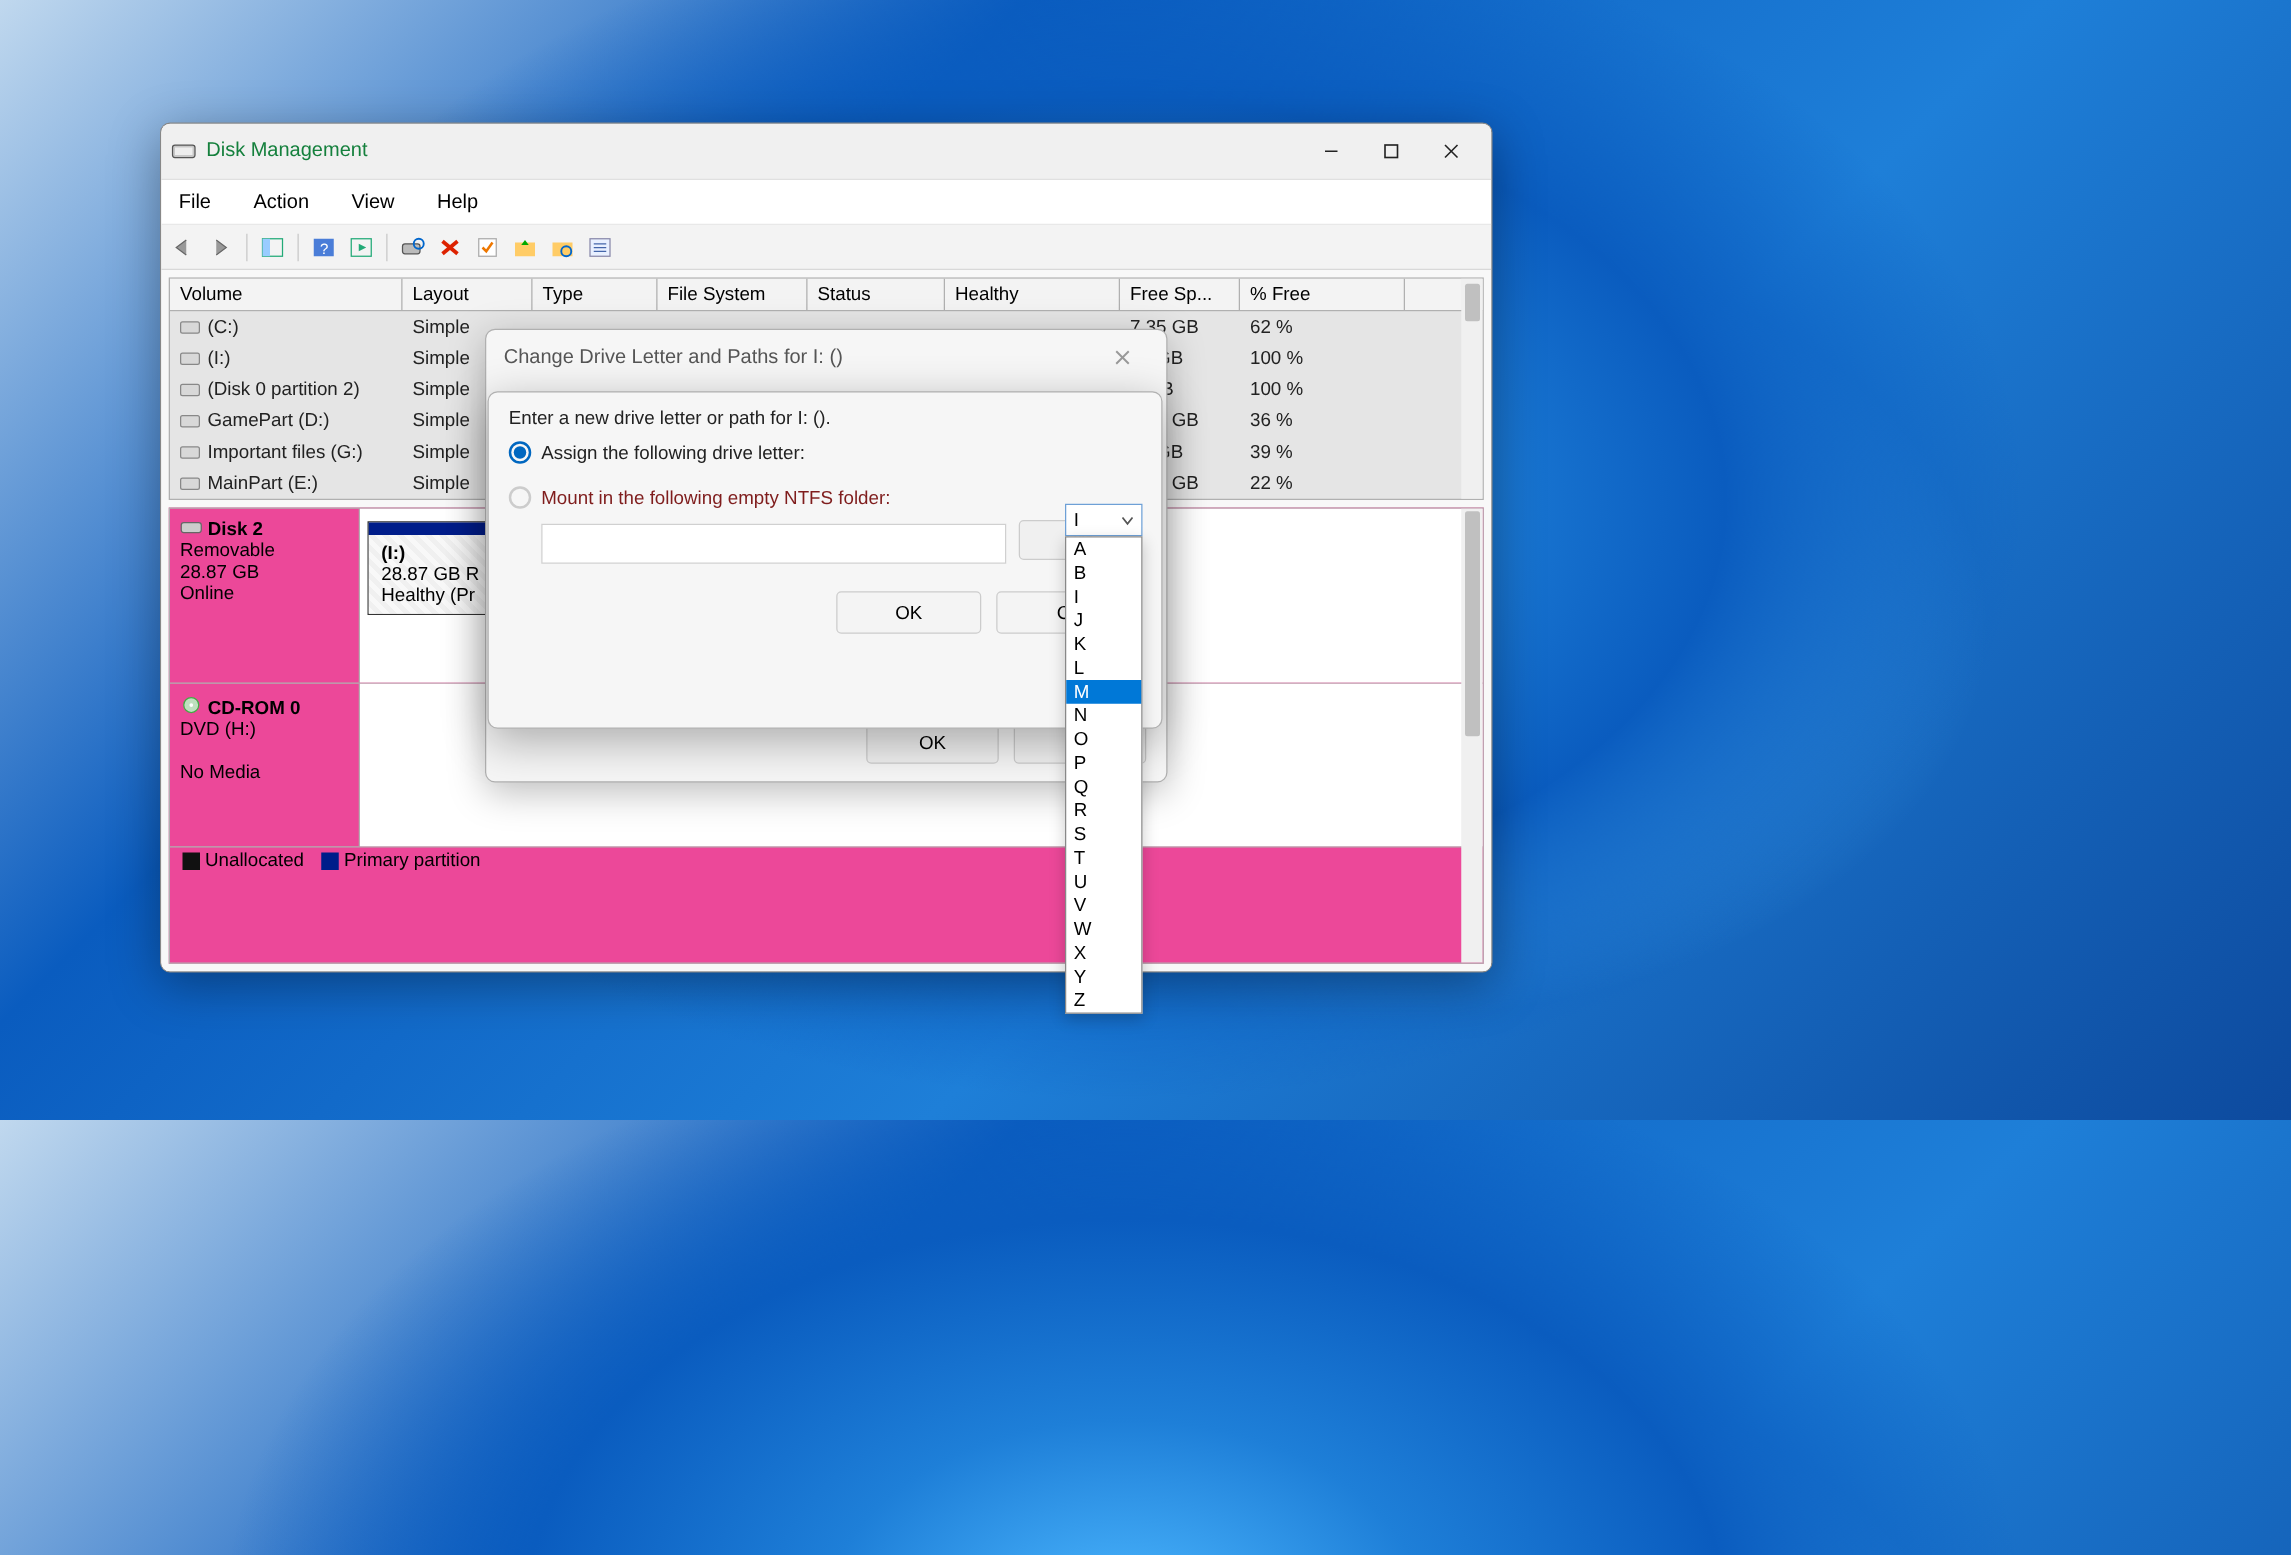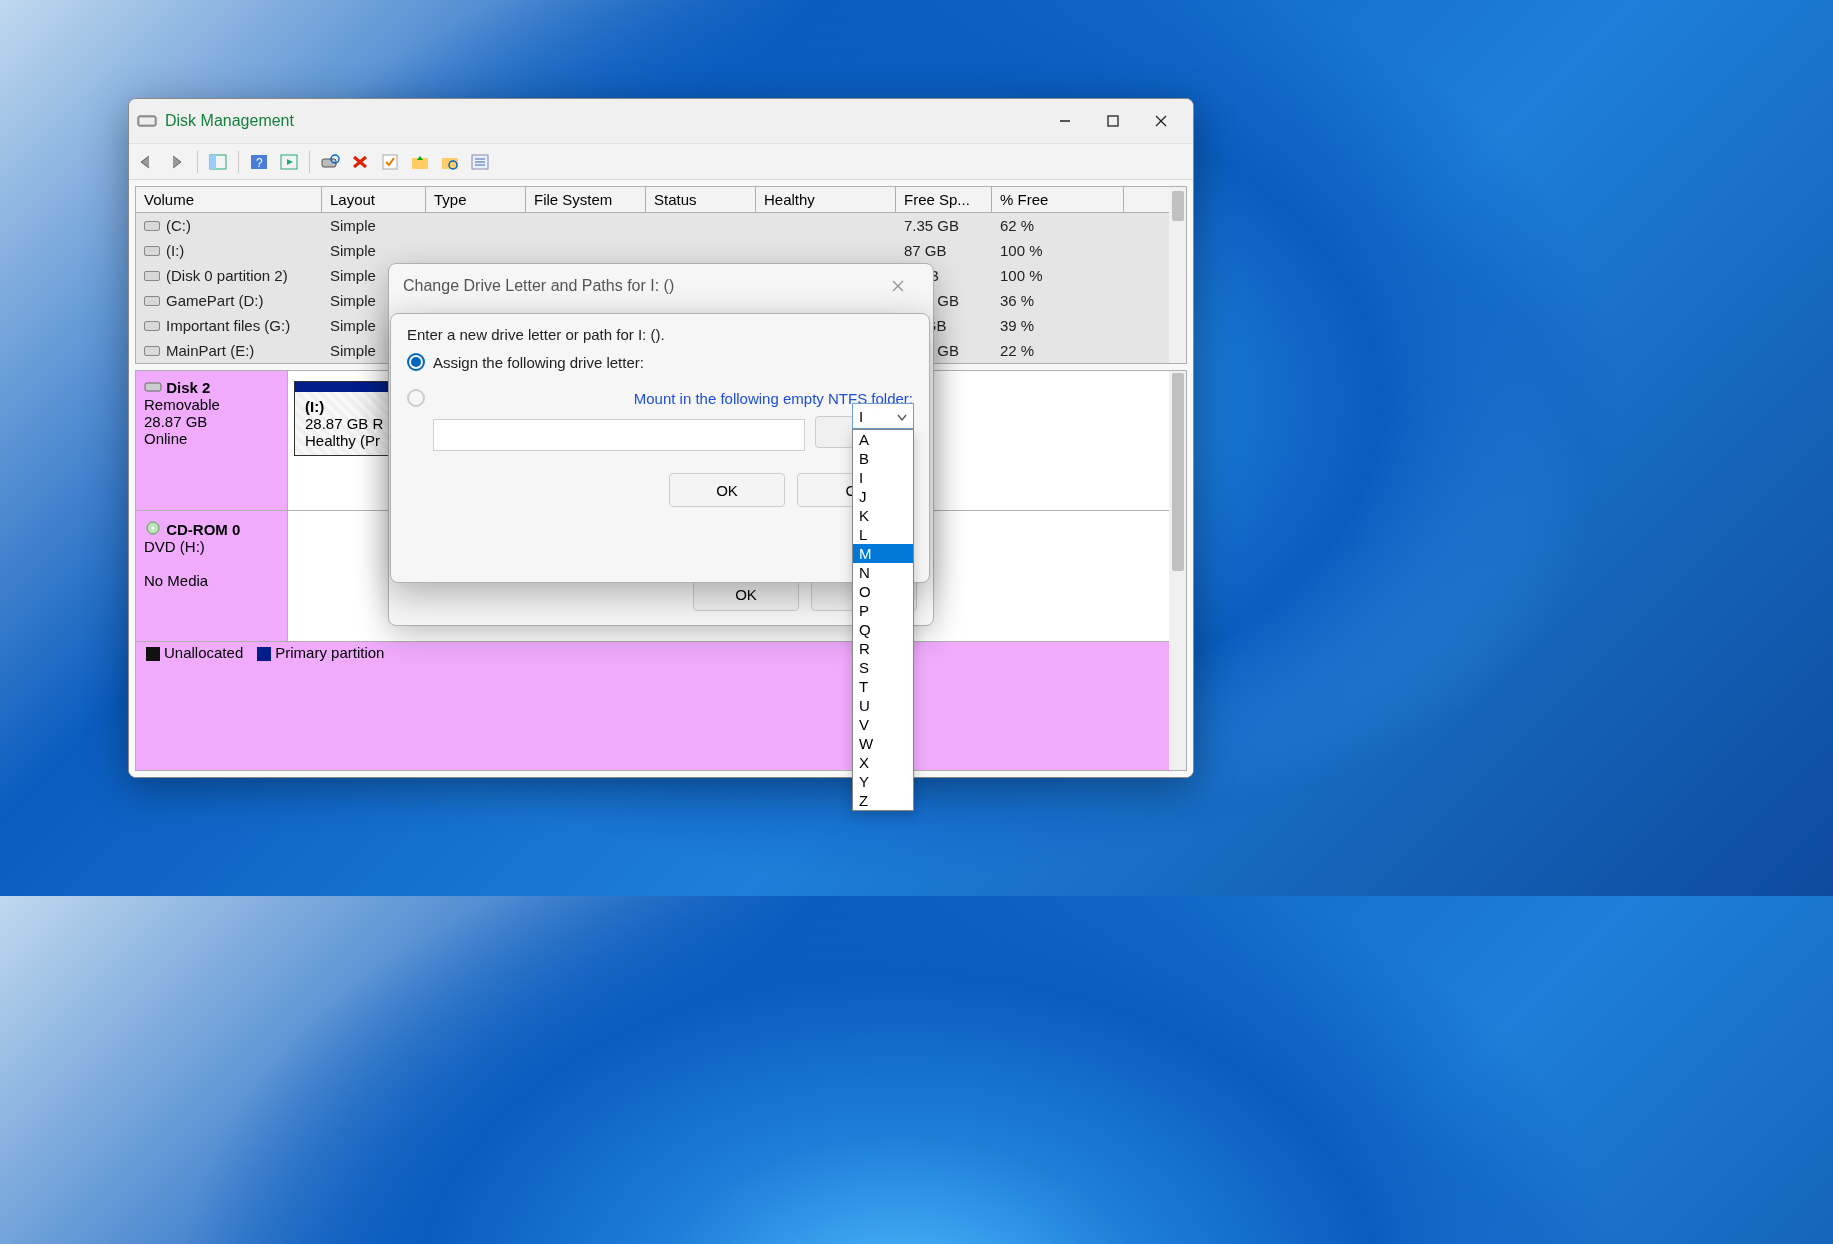--- a/index.html
+++ b/index.html
@@ -67,21 +67,21 @@
 .grid-header { display: flex; background: #f3f3f3; border-bottom: 1px solid #b0b0b0; }
 .grid-header .gh { padding: 4px 8px; font-size: 15px; border-right: 1px solid #b0b0b0; overflow: hidden; white-space: nowrap; }
 .grid-body { }
 .gh.c0{width:186px} .gh.c1{width:104px} .gh.c2{width:100px} .gh.c3{width:120px} .gh.c4{width:110px} .gh.c5{width:140px} .gh.c6{width:96px} .gh.c7{width:132px}
 .grid-row { display: flex; height: 25px; align-items: center; font-size: 15px; color: #222; }
 .grid-row .gc { padding: 0 8px; white-space: nowrap; overflow: hidden; }
 .gc.c0{width:186px; display:flex; align-items:center; gap:6px;} .gc.c1{width:104px} .gc.c2{width:100px} .gc.c3{width:120px} .gc.c4{width:110px} .gc.c5{width:140px} .gc.c6{width:96px} .gc.c7{width:132px}
 .disk-icon { width: 16px; height: 10px; background: #d8d8d8; border: 1px solid #888; border-radius: 2px; }
 .grid-scrollbar { position: absolute; right: 0; top: 0; bottom: 0; width: 17px; background: #f0f0f0; display:flex; flex-direction:column; }
 .grid-scrollbar .thumb { background: #c0c0c0; width: 12px; margin: 0 auto; border-radius: 2px; }
-.lower { flex: 1; display: flex; flex-direction: column; margin-top: 6px; border: 1px solid #b0b0b0; background: #f0abfc; position: relative; }
+.lower { flex: 1; display: flex; flex-direction: column; margin-top: 6px; border: 1px solid #b0b0b0; background: #ec4899; position: relative; }
 .lower-row { display: flex; border-bottom: 1px solid #b0b0b0; }
 .lower-row .info { width: 152px; padding: 8px; border-right: 1px solid #b0b0b0; font-size: 15px; }
 .lower-row .info b { font-weight: 600; }
 .lower-row .canvas { flex:1; background: #fff; padding: 6px; position: relative; }
 .partbox { border: 1px solid #333; margin-top: 4px; }
 .partbox .pa-head { height: 10px; background: #001d8a; }
 .partbox .pa-body { padding: 6px 10px; background: repeating-linear-gradient(45deg,#f8f8f8,#f8f8f8 4px,#f0f0f0 4px,#f0f0f0 8px); font-size:15px; }
 .partbox .pa-body .lbl { font-weight: 600; }
 .lower .scrollbar { position:absolute; right:0; top:0; bottom:0; width:17px; background:#f0f0f0; display:flex; flex-direction:column;}
 .lower .scrollbar .thumb { background:#c0c0c0; width:12px; margin:2px auto; flex:.5; border-radius:2px;}
@@ -119,21 +119,21 @@
   border-radius: 8px;
   box-shadow: 0 10px 36px rgba(0,0,0,0.30);
 }
 .dialog2 .d2-title { height: 42px; background: linear-gradient(#f9f9f9,#ececec); border-bottom:1px solid #e0e0e0; display:flex; align-items:center; padding:0 14px; font-size:16px; border-radius:8px 8px 0 0;}
 .dialog2 .d2-close { margin-left:auto; width:40px; height:36px; display:flex; align-items:center; justify-content:center;}
 .dialog2 .d2-body { padding: 12px 16px; font-size: 15px; color:#222;}
 .d2-row { display:flex; align-items:center; margin-top: 10px; }
 .d2-row .radio { width: 18px; height: 18px; border-radius: 50%; border: 2px solid #888; margin-right: 8px; display:flex; align-items:center; justify-content:center; }
 .d2-row .radio.sel { border-color: #0067c0; }
 .d2-row .radio.sel .dot { width:10px; height:10px; border-radius:50%; background:#0067c0; }
-.d2-row.dim { color: #1d4ed8; justify-content: space-between; }
+.d2-row.dim { color: #7f1d1d; }
 .d2-row .radio.dim { border-color:#ccc; }
 .d2-input { width:380px; height:32px; border:1px solid #d0d0d0; background:#fff; margin-left: 26px; margin-top:6px; }
 .d2-browse { width:100px; height:32px; background:#f0f0f0; border:1px solid #ccc; border-radius:4px; font-size:15px; color:#888;}
 .d2-btns { display:flex; gap:12px; justify-content:flex-end; margin-top: 22px; }
 .d2-btns button { width:116px; height:34px; background:#f4f4f4; border:1px solid #ccc; border-radius:4px; font-size:15px; }
 
 
 .combo { position:absolute; left: 852px; top: 403px; width: 62px; height: 26px; border:1px solid #6ea0d6; background:#fff; display:flex; align-items:center; padding:0 6px; font-size:15px; }
 .combo .chev { margin-left:auto; }
 .droplist { position:absolute; left:852px; top:429px; width:62px; background:#fff; border:1px solid #888; box-shadow:0 4px 12px rgba(0,0,0,0.2); font-size:15px; }
@@ -163,20 +163,26 @@
         </div>
       <div class="win-btn">
           <svg width="14" height="14">
             <line x1="2" y1="2" x2="12" y2="12" stroke="#222" stroke-width="1.3"></line>
             <line x1="12" y1="2" x2="2" y2="12" stroke="#222" stroke-width="1.3"></line>
           </svg>
         </div>
     </div>
   </div>
 
+  <div class="menubar">
+    <span>File</span>
+    <span>Action</span>
+    <span>View</span>
+    <span>Help</span>
+  </div>
 
   <div class="toolbar">
     <div class="tb-item">
         <svg width="20" height="16">
           <path d="M12 2 L4 8 L12 14" fill="#999" stroke="#666"></path>
         </svg>
       </div>
     <div class="tb-item">
         <svg width="20" height="16">
           <path d="M6 2 L14 8 L6 14" fill="#999" stroke="#666"></path>

